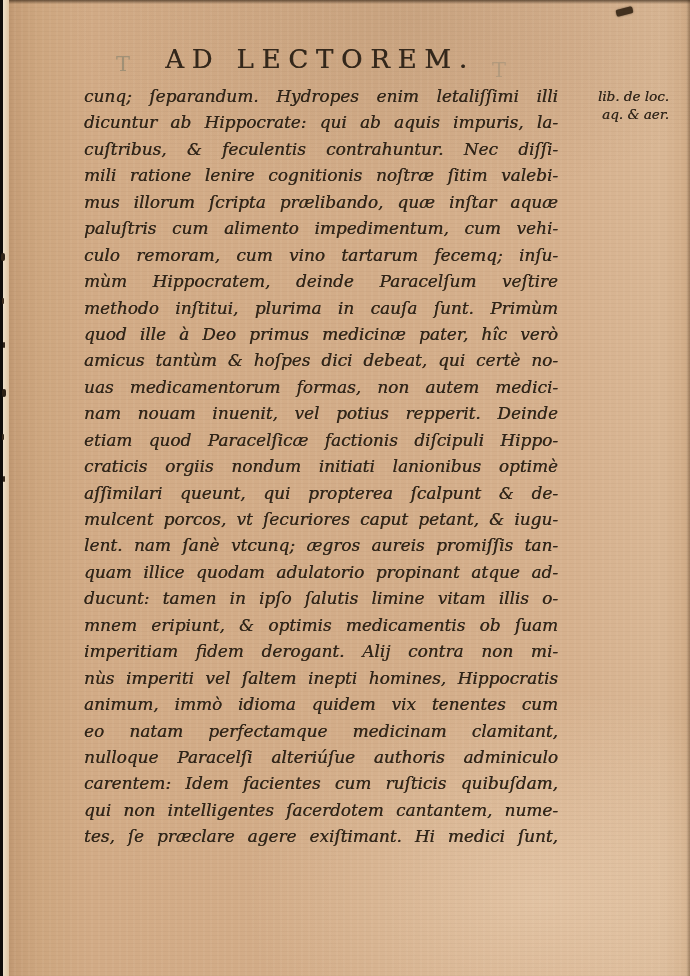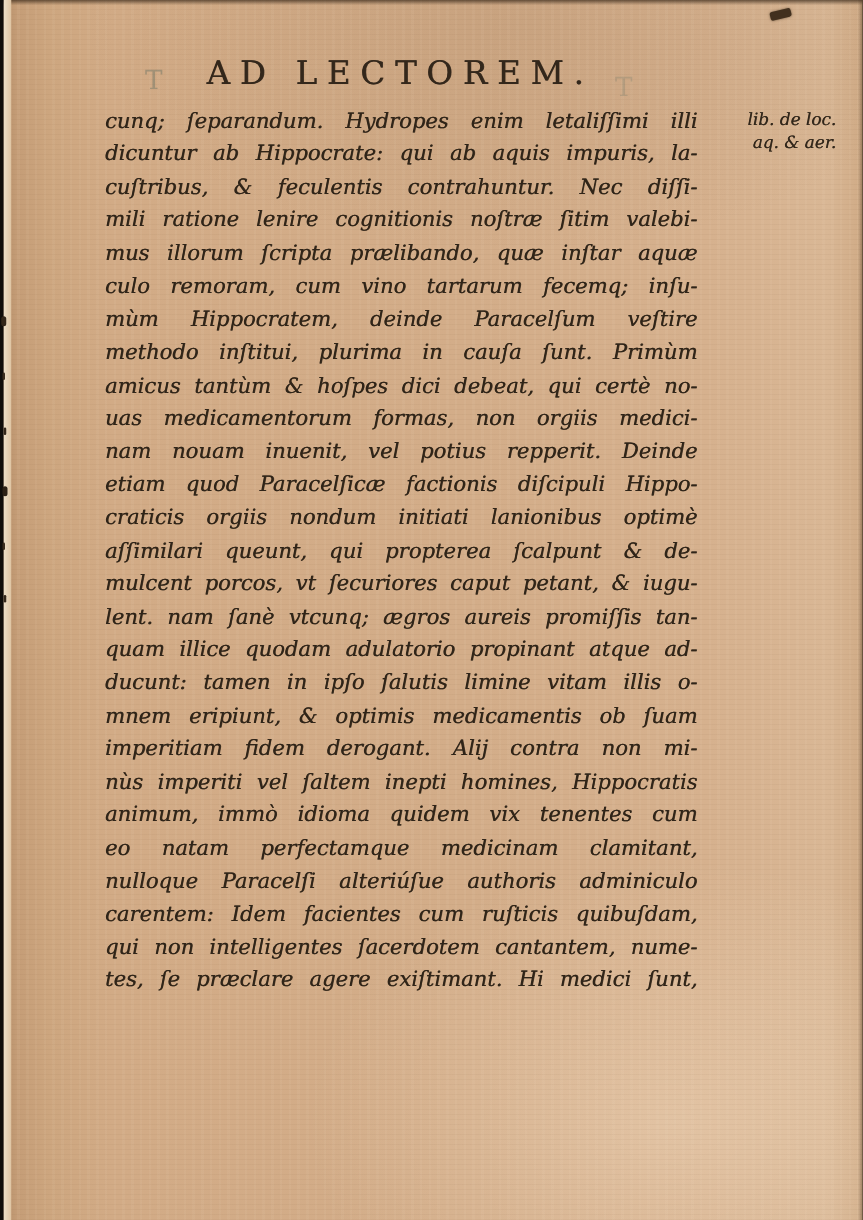--- a/index.html
+++ b/index.html
@@ -78,25 +78,27 @@
 <span class="ghost ghost-b">T</span>
 
 <div class="header">AD LECTOREM.</div>
 
 <div class="body-text">
   <div class="line">cunq; ſeparandum.  Hydropes enim letaliſſimi illi</div>
   <div class="line">dicuntur ab Hippocrate: qui ab aquis impuris, la-</div>
   <div class="line">cuſtribus, &amp; feculentis contrahuntur.  Nec diſſi-</div>
   <div class="line">mili ratione lenire cognitionis noſtræ ſitim valebi-</div>
   <div class="line">mus illorum ſcripta prælibando, quæ inſtar aquæ</div>
+  <div class="line">paluſtris cum alimento impedimentum, cum vehi-</div>
   <div class="line">culo remoram, cum vino tartarum fecemq; inſu-</div>
   <div class="line">mùm Hippocratem, deinde Paracelſum veſtire</div>
   <div class="line">methodo inſtitui, plurima in cauſa ſunt.  Primùm</div>
+  <div class="line">quod ille à Deo primus medicinæ pater, hîc verò</div>
   <div class="line">amicus tantùm &amp; hoſpes dici debeat, qui certè no-</div>
-  <div class="line">uas medicamentorum formas, non orgiis medici-</div>
+  <div class="line">uas medicamentorum formas, non autem medici-</div>
   <div class="line">nam nouam inuenit, vel potius repperit.  Deinde</div>
   <div class="line">etiam quod Paracelſicæ factionis diſcipuli Hippo-</div>
   <div class="line">craticis orgiis nondum initiati lanionibus optimè</div>
   <div class="line">aſſimilari queunt, qui propterea ſcalpunt &amp; de-</div>
   <div class="line">mulcent porcos, vt ſecuriores caput petant, &amp; iugu-</div>
   <div class="line">lent. nam ſanè vtcunq; ægros aureis promiſſis tan-</div>
   <div class="line">quam illice quodam adulatorio propinant atque ad-</div>
   <div class="line">ducunt: tamen in ipſo ſalutis limine vitam illis o-</div>
   <div class="line">mnem eripiunt, &amp; optimis medicamentis ob ſuam</div>
   <div class="line">imperitiam fidem derogant.  Alij contra non mi-</div>

